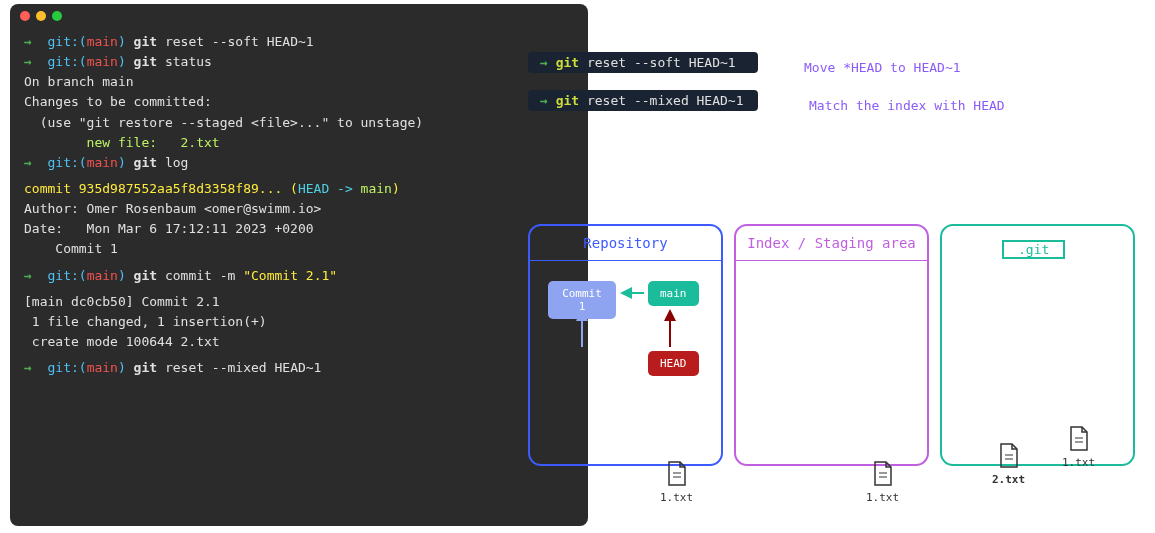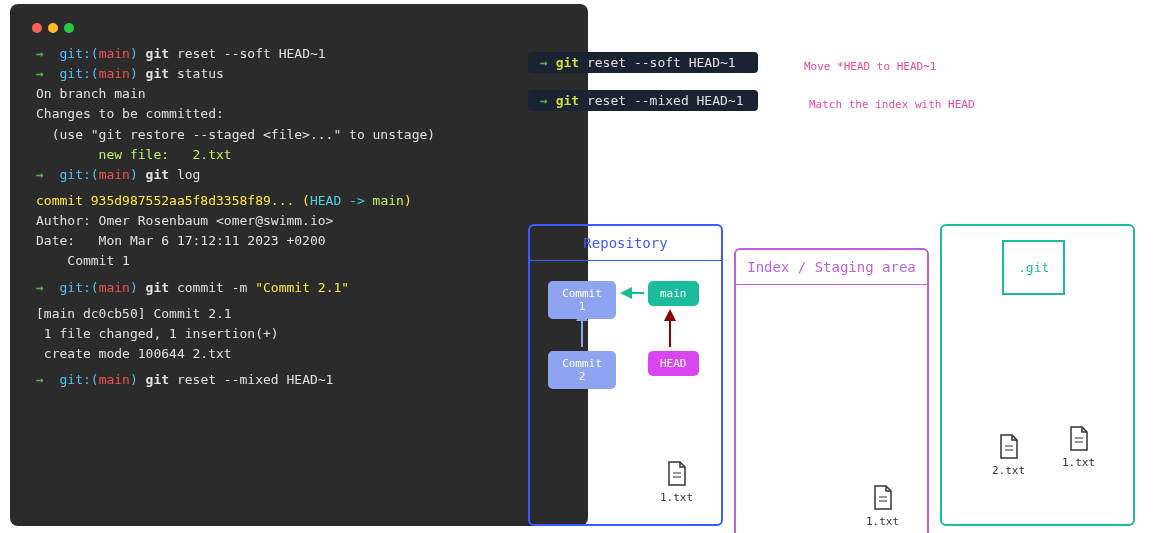--- a/index.html
+++ b/index.html
@@ -12,21 +12,21 @@
   position: relative;
 }
 .terminal {
   position: absolute;
   left: 10px;
   top: 4px;
   width: 578px;
   height: 522px;
   background: #2b2b2b;
   border-radius: 8px;
-  padding: 12px;
+  padding: 0;
   overflow: hidden;
 }
 .titlebar {
   height: 24px;
   display: flex;
   align-items: center;
   padding-left: 10px;
   gap: 6px;
 }
 .dot { width: 10px; height: 10px; border-radius: 50%; }
@@ -50,41 +50,41 @@
 .cmdbox {
   position: absolute;
   background: #1a2332;
   border-radius: 4px;
   padding: 3px 12px;
   color: #e0e0e0;
   font-size: 13px;
 }
 .explain {
   position: absolute;
-  color: #ec4899;
-  font-size: 11px;
+  color: #8b5cf6;
+  font-size: 13px;
   padding-left: 24px;
 }
 .panel {
   position: absolute;
   width: 195px;
-  height: 302px;
+  height: 242px;
   border: 2px solid;
-  border-radius: 6px;
+  border-radius: 13px;
   top: 224px;
 }
 .panel-title {
   text-align: center;
   padding: 9px 0;
   font-size: 14px;
   border-bottom: 1px solid;
 }
 .panel.repo { left: 528px; border-color: #3b5bff; }
 .panel.repo .panel-title { color: #3b5bff; border-color: #3b5bff; }
-.panel.index { left: 734px; border-color: #c060e0; margin-top: 24px; }
+.panel.index { left: 734px; border-color: #c060e0; }
 .panel.index .panel-title { color: #c060e0; border-color: #c060e0; }
 .panel.wd { left: 940px; border-color: #1abc9c; }
 .panel.wd .panel-title { color: #1abc9c; border-color: #1abc9c; }
 .panel-body { position: relative; height: 260px; }
 .commit-box {
   position: absolute;
   background: #8fa4f0;
   color: #fff;
   font-size: 11px;
   padding: 6px 8px;
@@ -94,31 +94,31 @@
 .main-box {
   position: absolute;
   background: #1abc9c;
   color: #fff;
   font-size: 11px;
   padding: 6px 12px;
   border-radius: 5px;
 }
 .head-box {
   position: absolute;
-  background: #d946ef;
+  background: #b91c1c;
   color: #fff;
   font-size: 11px;
   padding: 6px 12px;
   border-radius: 5px;
 }
 .gitfolder {
   position: absolute;
   border: 2px solid #1abc9c;
   color: #1abc9c;
-  padding: 18px 14px;
+  padding: 0 14px;
   font-size: 13px;
 }
 .file-icon {
   position: absolute;
   text-align: center;
   font-size: 11px;
   color: #333;
 }
 .file-icon svg { display: block; margin: 0 auto 4px; }
 </style>
@@ -144,21 +144,20 @@
   <span class="arrow">→</span>
   <span style="color:#cddc39;font-weight:bold">git</span><span> reset --mixed HEAD~1</span>
 </div>
 <div class="explain" style="left:785px;top:98px;text-align:center;">Match the index with HEAD</div>
 
 <div class="panel repo">
   <div class="panel-title">Repository</div>
   <div class="panel-body">
     <div class="commit-box" style="left:18px;top:20px;width:68px;">Commit 1</div>
     <div class="main-box" style="left:118px;top:20px;">main</div>
-    <div class="commit-box" style="left:18px;top:90px;width:68px;">Commit 2</div>
     <div class="head-box" style="left:118px;top:90px;">HEAD</div>
 
     <svg style="position:absolute;left:0;top:0;width:195px;height:260px;pointer-events:none">
       <defs>
         <marker id="ah-blue" markerWidth="6" markerHeight="6" refX="5" refY="3" orient="auto">
             <path d="M0,0 L6,3 L0,6 Z" fill="#8fa4f0"></path>
           </marker>
         <marker id="ah-grn" markerWidth="6" markerHeight="6" refX="5" refY="3" orient="auto">
             <path d="M0,0 L6,3 L0,6 Z" fill="#1abc9c"></path>
           </marker>
@@ -193,21 +192,21 @@
           <line x1="7" y1="16" x2="15" y2="16" stroke="#333"></line>
         </svg>
       <span>1.txt</span>
     </div>
   </div>
 </div>
 
 <div class="panel wd">
   <div class="panel-body">
     <div class="gitfolder" style="left:60px;top:14px;">.git</div>
-    <div class="file-icon" style="left:50px;top:208px;">
+    <div class="file-icon" style="left:50px;top:217px;font-weight:bold;">
       <svg width="22" height="26">
           <path d="M3 1h11l5 5v18H3z" fill="none" stroke="#333" stroke-width="1.5"></path>
           <path d="M14 1v5h5" fill="none" stroke="#333" stroke-width="1.5"></path>
           <line x1="7" y1="12" x2="15" y2="12" stroke="#333"></line>
           <line x1="7" y1="16" x2="15" y2="16" stroke="#333"></line>
         </svg>
       <span>2.txt</span>
     </div>
     <div class="file-icon" style="left:120px;top:200px;">
       <svg width="22" height="26">

